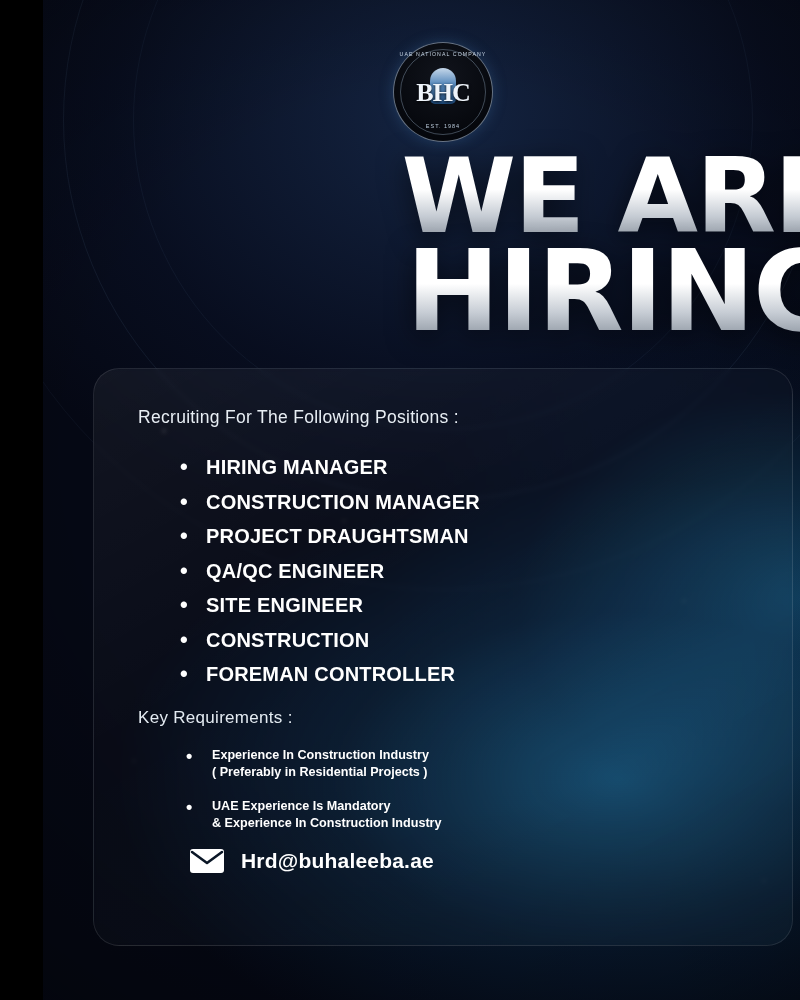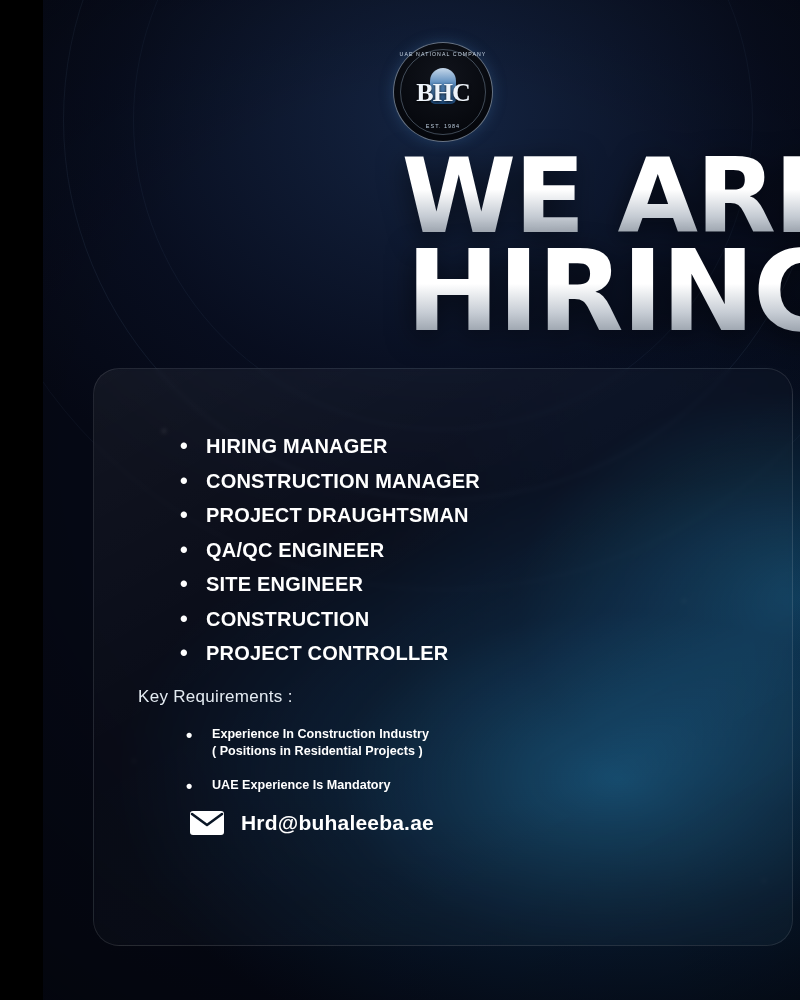--- a/index.html
+++ b/index.html
@@ -240,40 +240,42 @@
     <div class="logo-est">EST. 1984</div>
   </div>
 
   <div class="headline">
     <div class="h-line1">WE ARE</div>
     <div class="h-line2">HIRING</div>
   </div>
 
   <div class="panel">
 
+    <div class="recruit-line">Recruiting For The Following Positions :</div>
 
     <ul class="positions">
       <li>HIRING MANAGER</li>
       <li>CONSTRUCTION MANAGER</li>
       <li>PROJECT DRAUGHTSMAN</li>
       <li>QA/QC ENGINEER</li>
       <li>SITE ENGINEER</li>
       <li>CONSTRUCTION</li>
-      <li>PROJECT CONTROLLER</li>
+      <li>FOREMAN CONTROLLER</li>
     </ul>
 
     <div class="key-req">Key Requirements :</div>
 
     <ul class="reqs">
       <li>
         <span>Experience In Construction Industry</span><br>
-        <span>( Positions in Residential Projects )</span>
+        <span>( Preferably in Residential Projects )</span>
       </li>
       <li>
         <span>UAE Experience Is Mandatory</span><br>
+        <span>&amp; Experience In Construction Industry</span>
       </li>
     </ul>
 
     <div class="contact">
       <span class="mail-icon">
         <svg width="34" height="24" viewBox="0 0 34 24">
           <rect x="0" y="0" width="34" height="24" rx="3" fill="#ffffff"></rect>
           <path d="M2 3 L17 14 L32 3" fill="none" stroke="#0a1626" stroke-width="2.6" stroke-linecap="round" stroke-linejoin="round"></path>
         </svg>
       </span>

